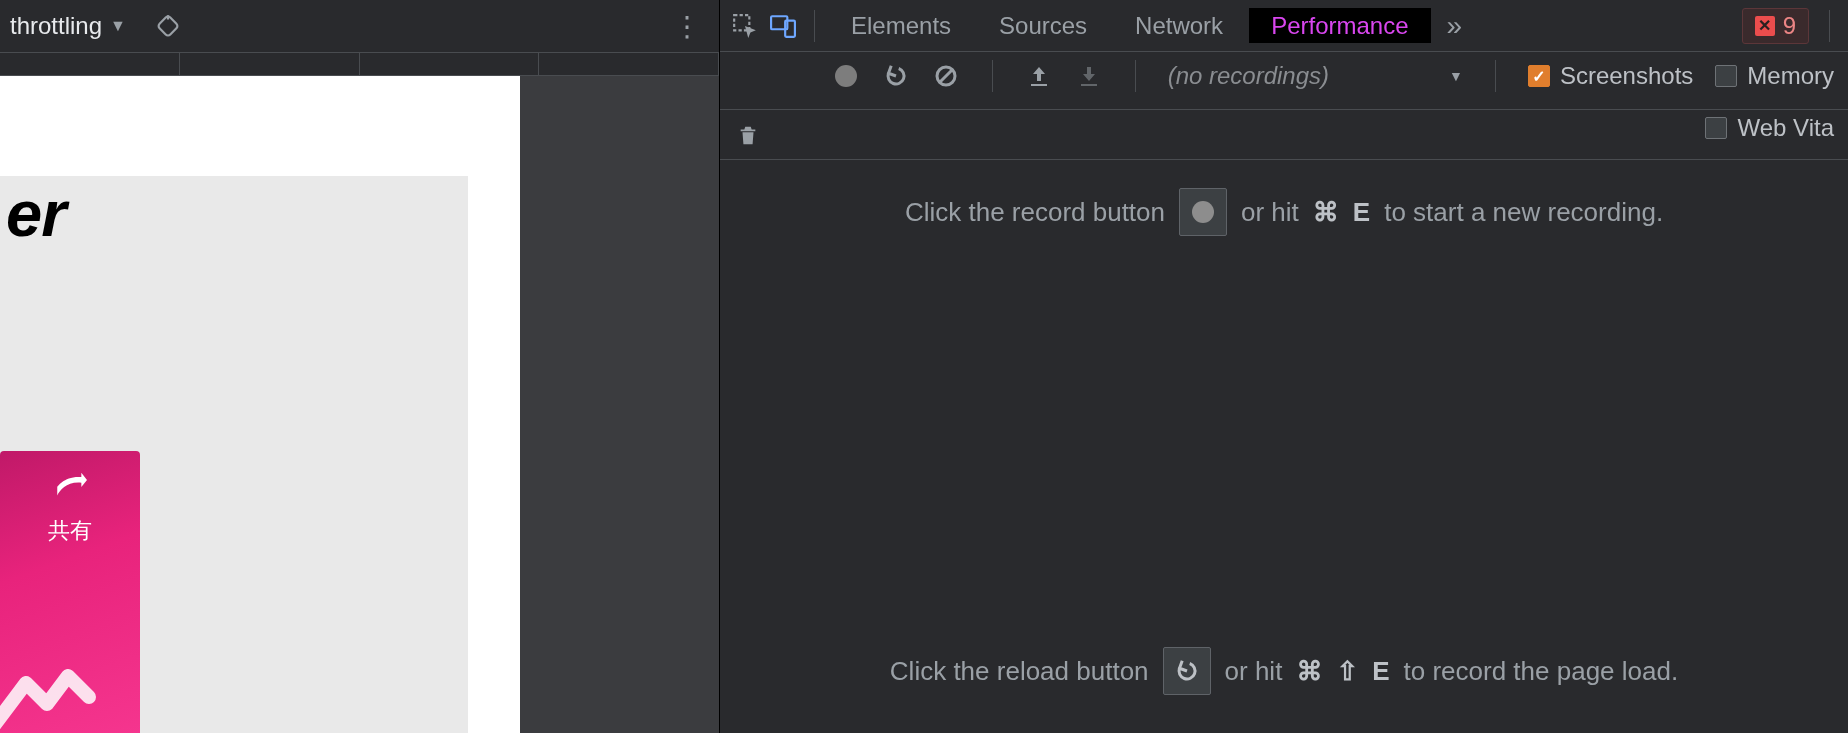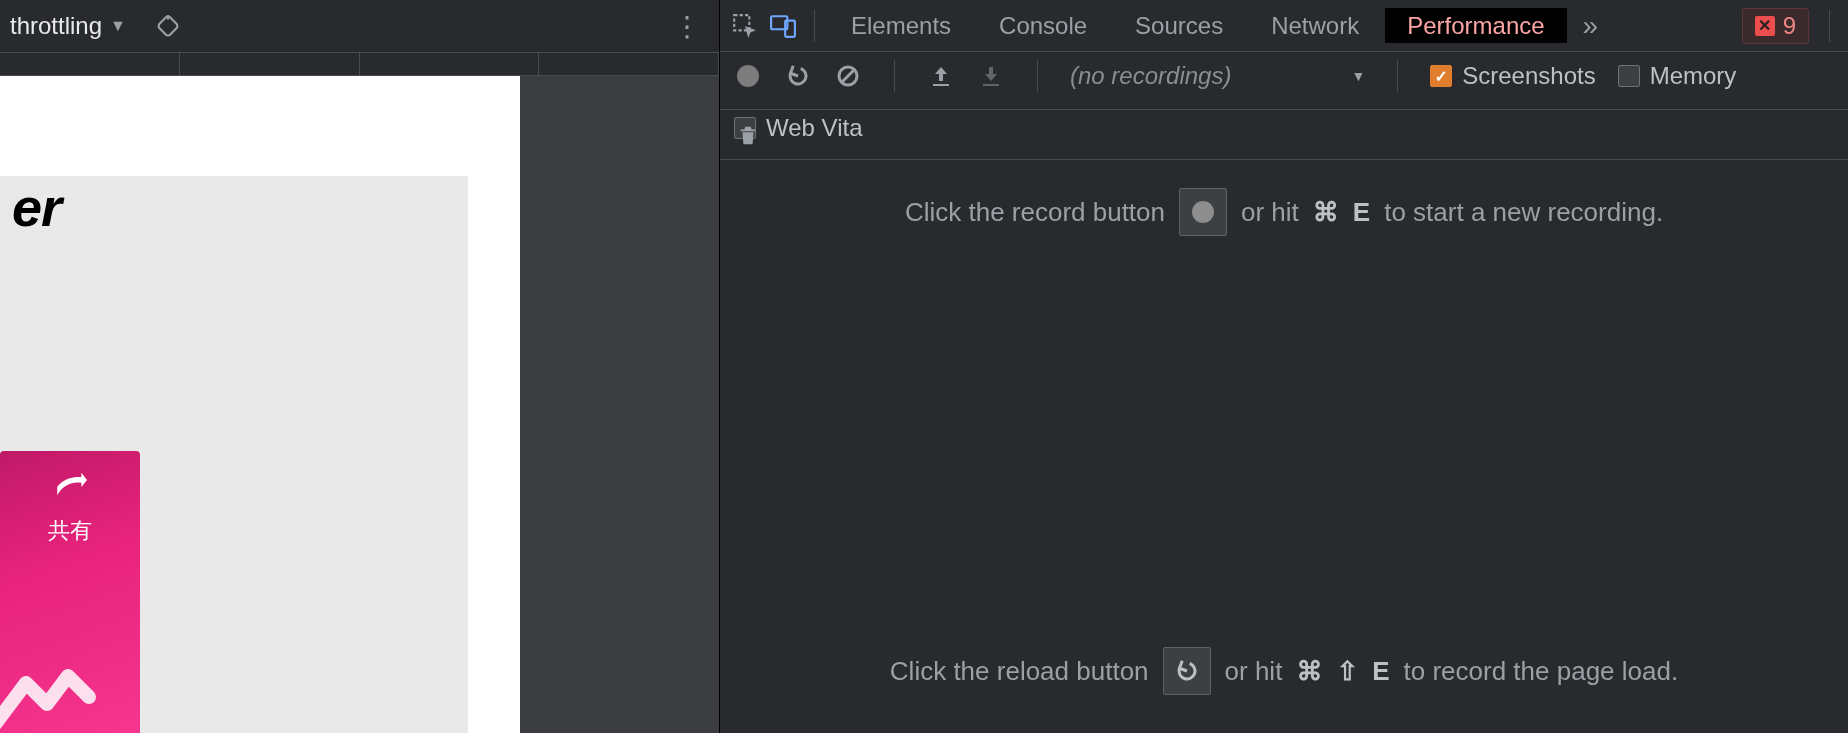--- a/index.html
+++ b/index.html
@@ -71,26 +71,26 @@
   background: #fff;
 }
 .page-content {
   position: absolute;
   left: 0; right: 52px;
   top: 100px;
   bottom: 0;
   background: #e9e9e9;
 }
 .page-title {
-  font-size: 54px;
+  font-size: 65px;
   font-weight: 800;
   color: #000;
   font-style: italic;
   letter-spacing: -1px;
-  padding-left: 12px;
+  padding-left: 6px;
 }
 .pink-card {
   position: absolute;
   bottom: 0;
   left: 0;
   width: 140px;
   height: 282px;
   background: linear-gradient(160deg, #c01968 0%, #e8237c 40%, #f5358e 100%);
   border-radius: 4px 4px 0 0;
   color: #fff;
@@ -141,21 +141,21 @@
   padding: 0 22px;
   height: 100%;
   display: flex;
   align-items: center;
   font-size: 24px;
   color: #9aa0a6;
   cursor: pointer;
 }
 .tab.active {
   background: #000;
-  color: #fca5a5;
+  color: #d946ef;
 }
 .tabs-more {
   font-size: 28px;
   color: #9aa0a6;
   cursor: pointer;
   padding: 0 12px;
 }
 .tabs-spacer { flex: 1; }
 .error-badge {
   display: flex;
@@ -180,20 +180,21 @@
 .error-badge .n { color: #ec8585; font-size: 24px; }
 
 .perf-toolbar {
   display: flex;
   align-items: center;
   padding: 8px 14px;
   gap: 22px;
   border-bottom: 1px solid #494c50;
   flex-wrap: wrap;
   height: 58px;
+  justify-content: flex-end;
 }
 .tb-btn {
   width: 28px; height: 28px;
   display: flex; align-items: center; justify-content: center;
   cursor: pointer;
   color: #9aa0a6;
 }
 .tb-btn.disabled { opacity: 0.5; cursor: default; }
 .tb-btn svg { width: 24px; height: 24px; fill: #9aa0a6; }
 .record-dot {
@@ -325,23 +326,20 @@
     </div>
     <div class="device-btn">
       <svg viewBox="0 0 24 24">
         <rect x="1" y="3" width="15" height="12" rx="1" fill="none" stroke="#6ea7ff" stroke-width="2"></rect>
         <rect x="14" y="7" width="9" height="15" rx="1" fill="none" stroke="#6ea7ff" stroke-width="2"></rect>
       </svg>
     </div>
     <div class="vsep"></div>
     <div class="tab">
         <span>Elements</span>
-      </div>
-    <div class="tab">
-        <span>Console</span>
       </div>
     <div class="tab">
         <span>Sources</span>
       </div>
     <div class="tab">
         <span>Network</span>
       </div>
     <div class="tab active">
         <span>Performance</span>
       </div>

